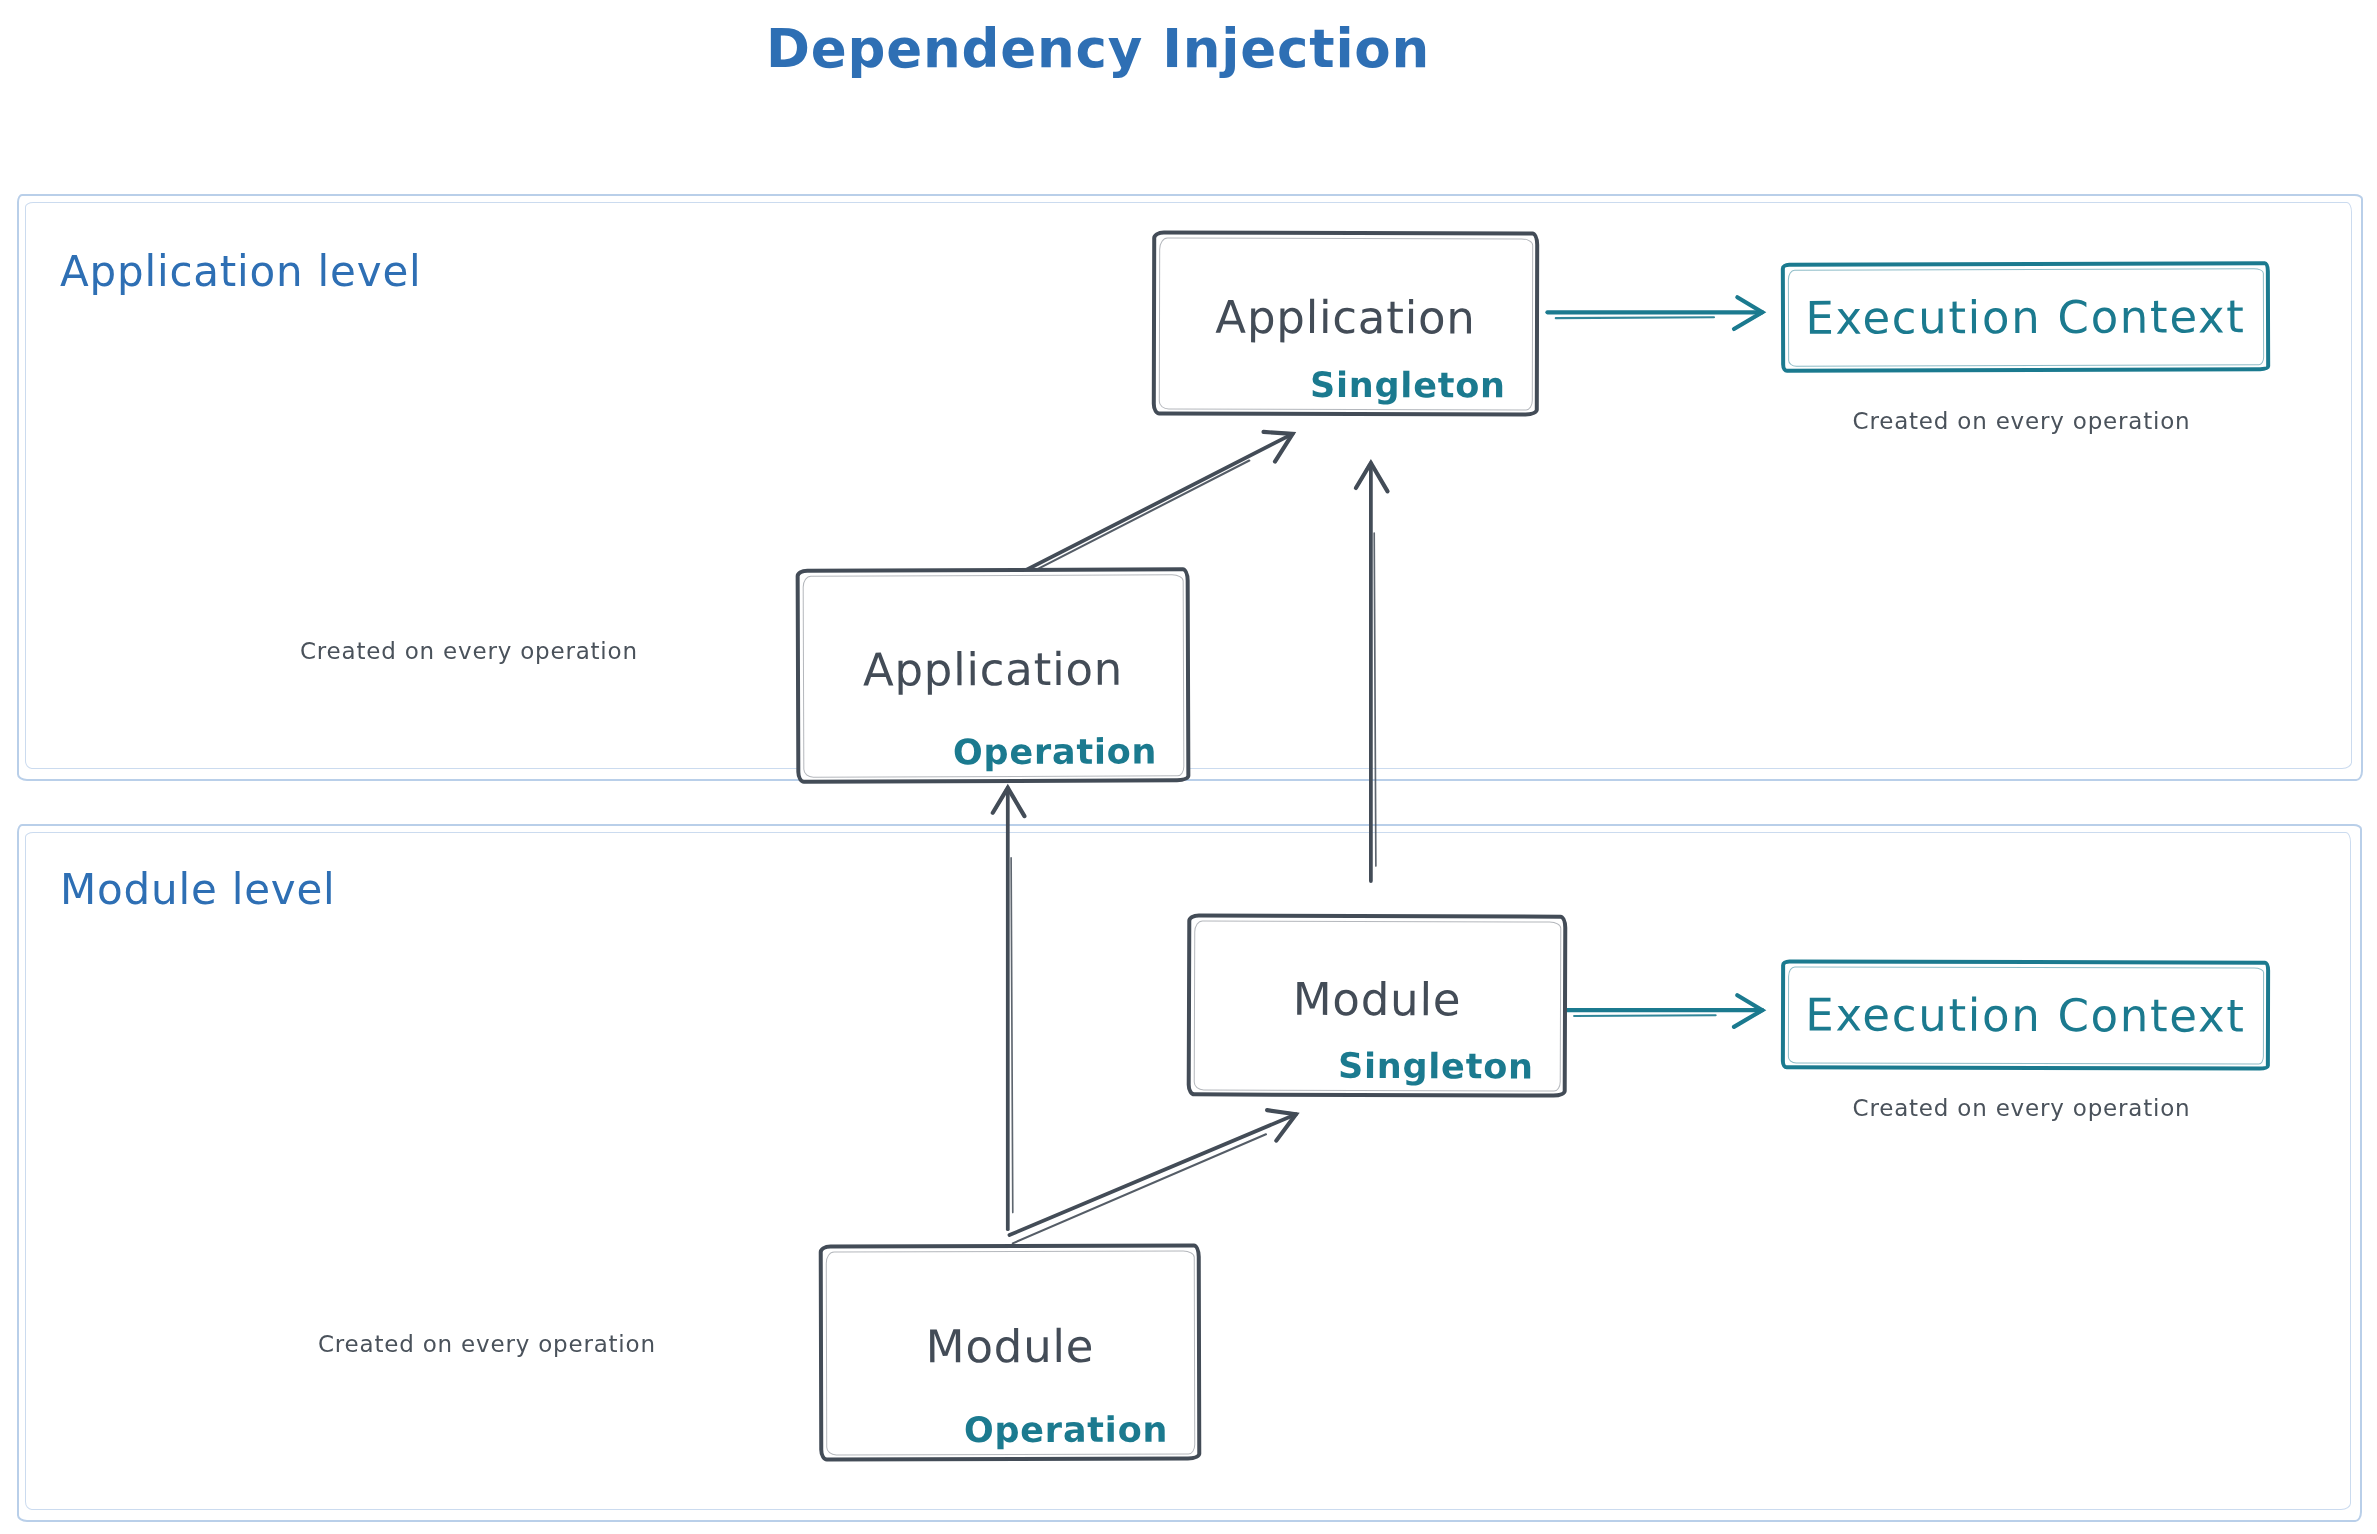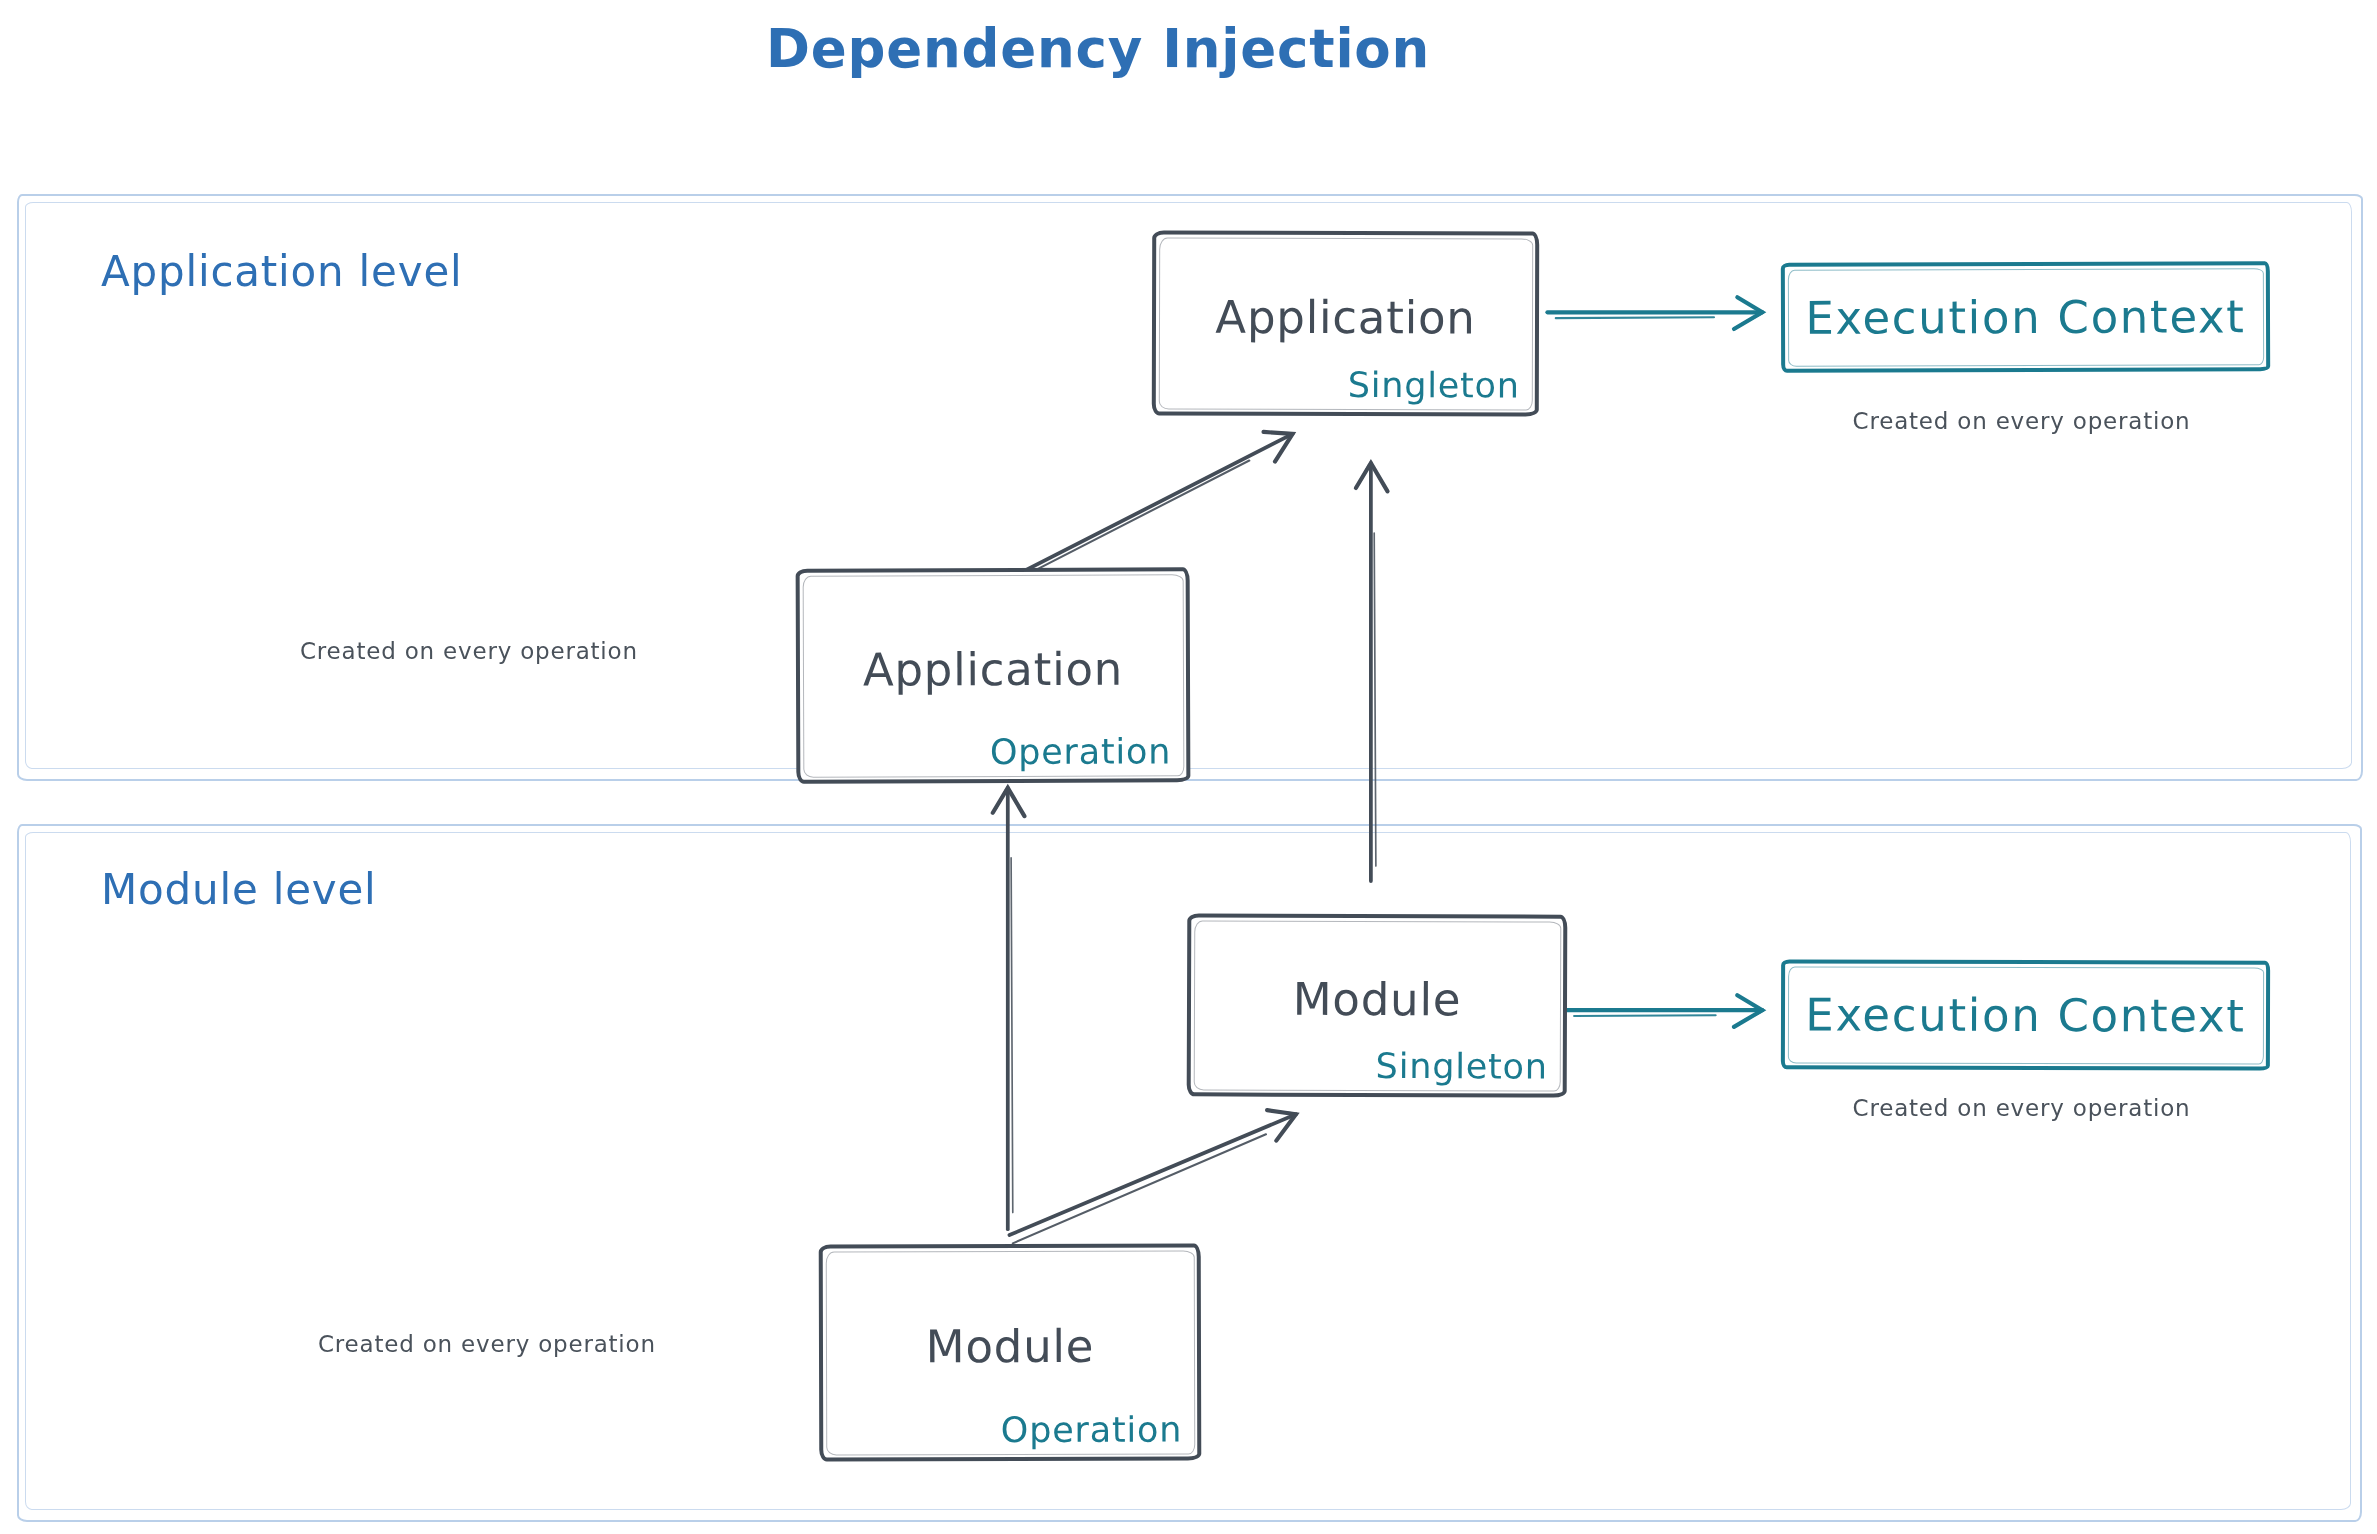--- a/index.html
+++ b/index.html
@@ -32,40 +32,40 @@
   }
   .section::after{
     content:"";position:absolute;inset:5.8px 8.3px 10px 6.7px;
     border:1.2px solid var(--section-border);opacity:.75;
     border-radius:8.3px 5px 10px 6.7px/5px 10px 6.7px 8.3px;
     pointer-events:none;
   }
   #section-application{left:16.7px;top:194px;width:2342px;height:583px;}
   #section-module{left:16.7px;top:824px;width:2341px;height:694px;}
   .section-label{
-    position:absolute;font-size:42px;color:var(--blue);letter-spacing:0.8px;white-space:nowrap;z-index:6;margin-left:41px;
+    position:absolute;font-size:42px;color:var(--blue);letter-spacing:0.8px;white-space:nowrap;z-index:6;
   }
   #label-application-level{left:60px;top:247px;}
   #label-module-level{left:60px;top:865px;}
   
   .sketchbox{
     position:absolute;background:var(--bg);border:4.2px solid var(--dark);
     border-radius:11.7px 6.7px 13.3px 7.5px/7.5px 13.3px 6.7px 11.7px;z-index:10;
   }
   .sketchbox::before{
     content:"";position:absolute;inset:2.5px;border:1.7px solid var(--dark);opacity:.4;
     border-radius:8.3px 11.7px 6.7px 10px/11.7px 6.7px 10px 8.3px;pointer-events:none;
   }
   .box-title{
     position:absolute;left:0;right:0;top:50%;transform:translateY(-62%);
     text-align:center;font-size:45px;color:var(--dark);letter-spacing:0.8px;white-space:nowrap;
   }
   .box-tag{
-    position:absolute;right:15px;bottom:6.7px;font-size:35px;color:var(--teal);
-    letter-spacing:0.8px;white-space:nowrap;
+    position:absolute;right:29px;bottom:6.7px;font-size:35px;color:var(--teal);
+    letter-spacing:0.8px;white-space:nowrap;font-weight:bold;
   }
   #box-app-singleton{left:1152px;top:231px;width:379px;height:177px;transform:rotate(.15deg);}
   #box-app-operation{left:796px;top:568px;width:386px;height:207px;transform:rotate(-.2deg);}
   #box-module-singleton{left:1187px;top:914px;width:372px;height:175px;transform:rotate(.2deg);}
   #box-module-operation{left:819px;top:1244px;width:374px;height:209px;transform:rotate(-.15deg);}
   
   .ecbox{
     position:absolute;background:var(--bg);border:4.2px solid var(--teal);
     border-radius:8.3px 5px 10px 5.8px/5.8px 10px 5px 8.3px;z-index:10;
     display:flex;align-items:center;justify-content:center;

